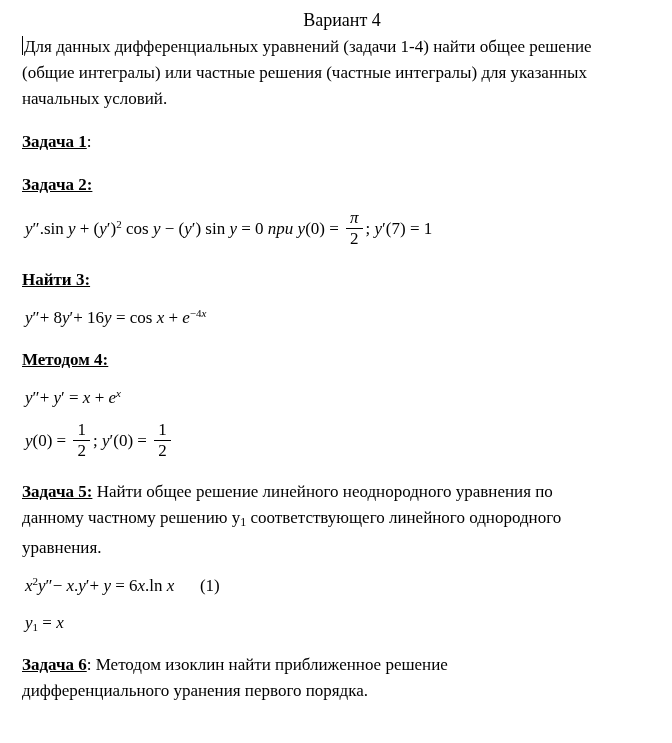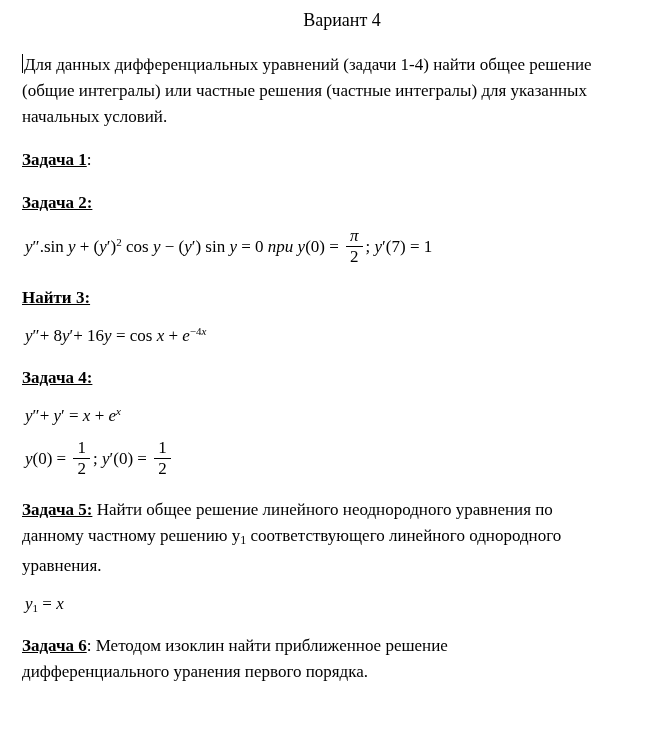--- a/index.html
+++ b/index.html
@@ -9,21 +9,21 @@
     min-height: 743px;
     font-family: "Liberation Serif", "DejaVu Serif", serif;
     color: #000000;
     padding: 8px 10px 10px 22px;
     overflow: hidden;
   }
   .title {
     text-align: center;
     font-size: 18px;
     line-height: 24px;
-    margin-bottom: 20px;
+    margin-bottom: 2px;
   }
   .para {
     font-size: 17px;
     line-height: 26px;
     white-space: pre-wrap;
   }
   .caret {
     display: inline-block;
     width: 0;
     border-left: 1px solid #000;
@@ -84,35 +84,36 @@
         <span class="den"><span>2</span></span>
       </span><span>; </span><i>y</i><span>′(7) = 1</span></div>
 </div>
 
 <div>
   <div class="problem-label-row"><span class="problem-label">Найти 3:</span><span class="problem-suffix"></span></div>
   <div class="equation"><i>y</i><span>″+ 8</span><i>y</i><span>′+ 16</span><i>y</i><span> = cos </span><i>x</i><span> + </span><i>e</i><sup><span>−4</span><i>x</i></sup></div>
 </div>
 
 <div>
-  <div class="problem-label-row"><span class="problem-label">Задача 4:</span><span class="problem-suffix"></span></div>
+  <div class="problem-label-row"><span class="problem-label">Методом 4:</span><span class="problem-suffix"></span></div>
   <div class="equation"><i>y</i><span>″+ </span><i>y</i><span>′ = </span><i>x</i><span> + </span><i>e</i><sup><i>x</i></sup></div>
   <div class="equation"><i>y</i><span>(0) = </span><span class="frac">
         <span class="num"><span>1</span></span>
         <span class="den"><span>2</span></span>
       </span><span>; </span><i>y</i><span>′(0) = </span><span class="frac">
         <span class="num"><span>1</span></span>
         <span class="den"><span>2</span></span>
       </span></div>
 </div>
 
 <div>
   <div class="problem-label-row"><span class="problem-label">Задача 5:</span><span class="problem-suffix"> Найти общее решение линейного неоднородного уравнения по
 данному частному решению y</span><sub class="inline-sub">1</sub><span class="problem-suffix"> соответствующего линейного однородного
 уравнения.</span></div>
+  <div class="equation"><i>x</i><sup><span>2</span></sup><i>y</i><span>″− </span><i>x</i><span>.</span><i>y</i><span>′+ </span><i>y</i><span> = 6</span><i>x</i><span>.ln </span><i>x</i><span>  (1)</span></div>
   <div class="equation"><i>y</i><sub><span>1</span></sub><span> = </span><i>x</i></div>
 </div>
 
 <div>
   <div class="problem-label-row"><span class="problem-label">Задача 6</span><span class="problem-suffix">: Методом изоклин найти приближенное решение
 дифференциального уранения первого порядка.</span></div>
 
 </div>
 
 </body></html>

